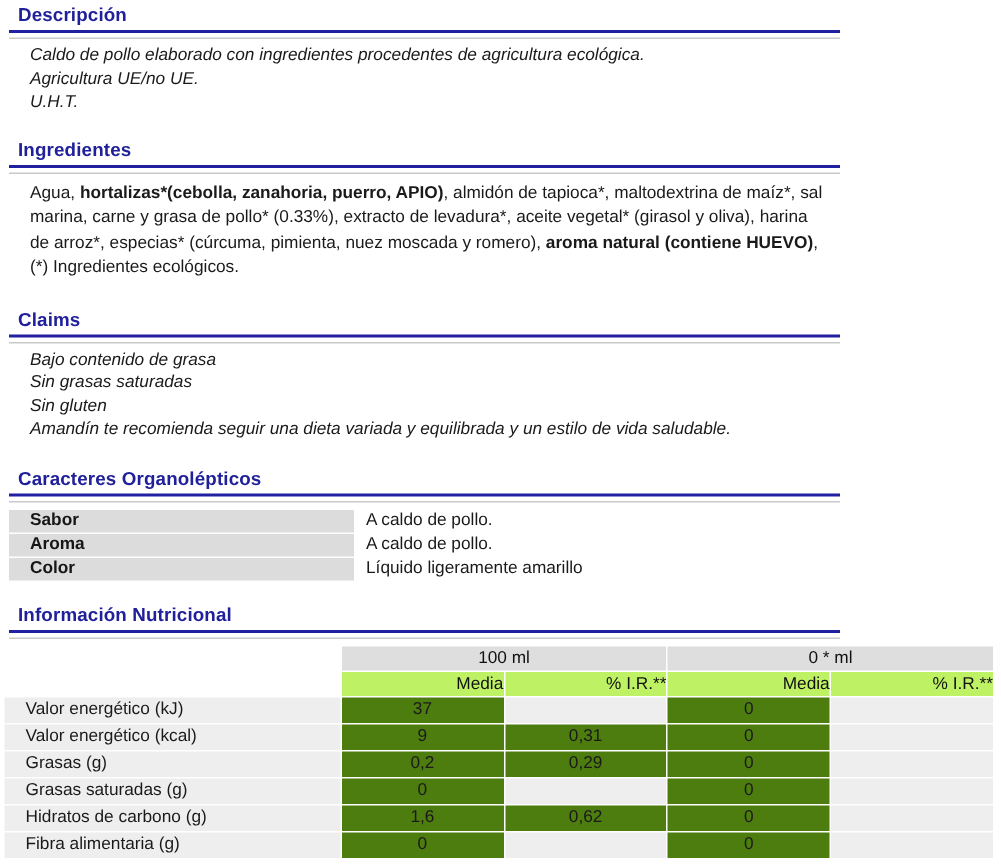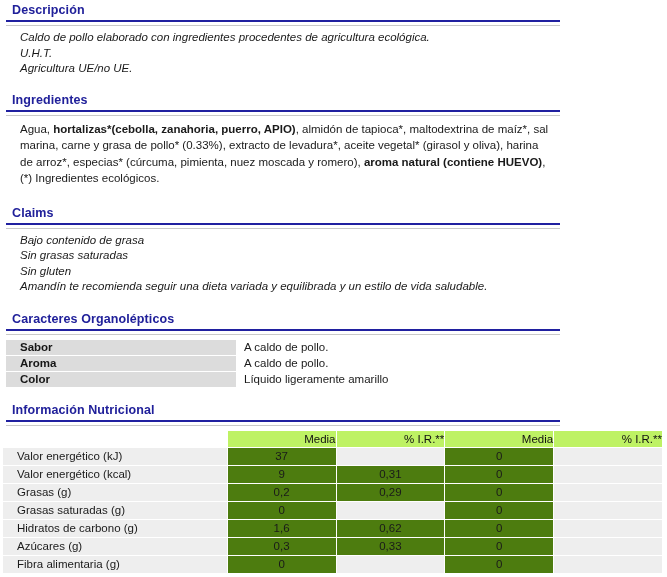--- a/index.html
+++ b/index.html
@@ -146,22 +146,22 @@
 </head>
 <body>
 
 <div class="page">
 
   <div class="section">
     <div class="section-head">Descripción</div>
     <div class="rule"></div>
     <div class="body-lines">
       <div class="line">Caldo de pollo elaborado con ingredientes procedentes de agricultura ecológica.</div>
+      <div class="line">Agricultura UE/no UE.</div>
       <div class="line">U.H.T.</div>
-      <div class="line">Agricultura UE/no UE.</div>
     </div>
   </div>
 
   <div style="height:13px"></div>
 
   <div class="section">
     <div class="section-head">Ingredientes</div>
     <div class="rule"></div>
     <div class="rich-block" id="ingredientes-text"><span>Agua, </span><b>hortalizas*(cebolla, zanahoria, puerro, APIO)</b><span>, almidón de tapioca*, maltodextrina de maíz*, sal marina, carne y grasa de pollo* (0.33%), extracto de levadura*, aceite vegetal* (girasol y oliva), harina de arroz*, especias* (cúrcuma, pimienta, nuez moscada y romero), </span><b>aroma natural (contiene HUEVO)</b><span>, (*) Ingredientes ecológicos.</span></div>
   </div>
@@ -215,20 +215,25 @@
     <colgroup>
       <col class="col-label">
         <col class="col-data">
         <col class="col-data">
         <col class="col-data">
         <col class="col-data">
     </colgroup>
     <thead id="nut-head">
         <tr>
           <td class="nut-blank"></td>
+          <td class="hdr-group" colspan="2">100 ml</td>
+          <td class="hdr-group" colspan="2">0 * ml</td>
+        </tr>
+        <tr>
+          <td class="nut-blank"></td>
           <td class="hdr-sub">Media</td>
           <td class="hdr-sub">% I.R.**</td>
           <td class="hdr-sub">Media</td>
           <td class="hdr-sub">% I.R.**</td>
         </tr>
       </thead>
     <tbody id="nut-body">
         <tr>
           <td class="cell-label">Valor energético (kJ)</td>
           <td class="cell-num">37</td>
@@ -258,27 +263,20 @@
           <td class="cell-empty"></td>
         </tr>
         <tr>
           <td class="cell-label">Hidratos de carbono (g)</td>
           <td class="cell-num">1,6</td>
           <td class="cell-num">0,62</td>
           <td class="cell-num">0</td>
           <td class="cell-empty"></td>
         </tr>
         <tr>
-          <td class="cell-label">Azúcares (g)</td>
-          <td class="cell-num">0,3</td>
-          <td class="cell-num">0,33</td>
-          <td class="cell-num">0</td>
-          <td class="cell-empty"></td>
-        </tr>
-        <tr>
           <td class="cell-label">Fibra alimentaria (g)</td>
           <td class="cell-num">0</td>
           <td class="cell-empty"></td>
           <td class="cell-num">0</td>
           <td class="cell-empty"></td>
         </tr>
       </tbody>
   </table>
 
 </div>

